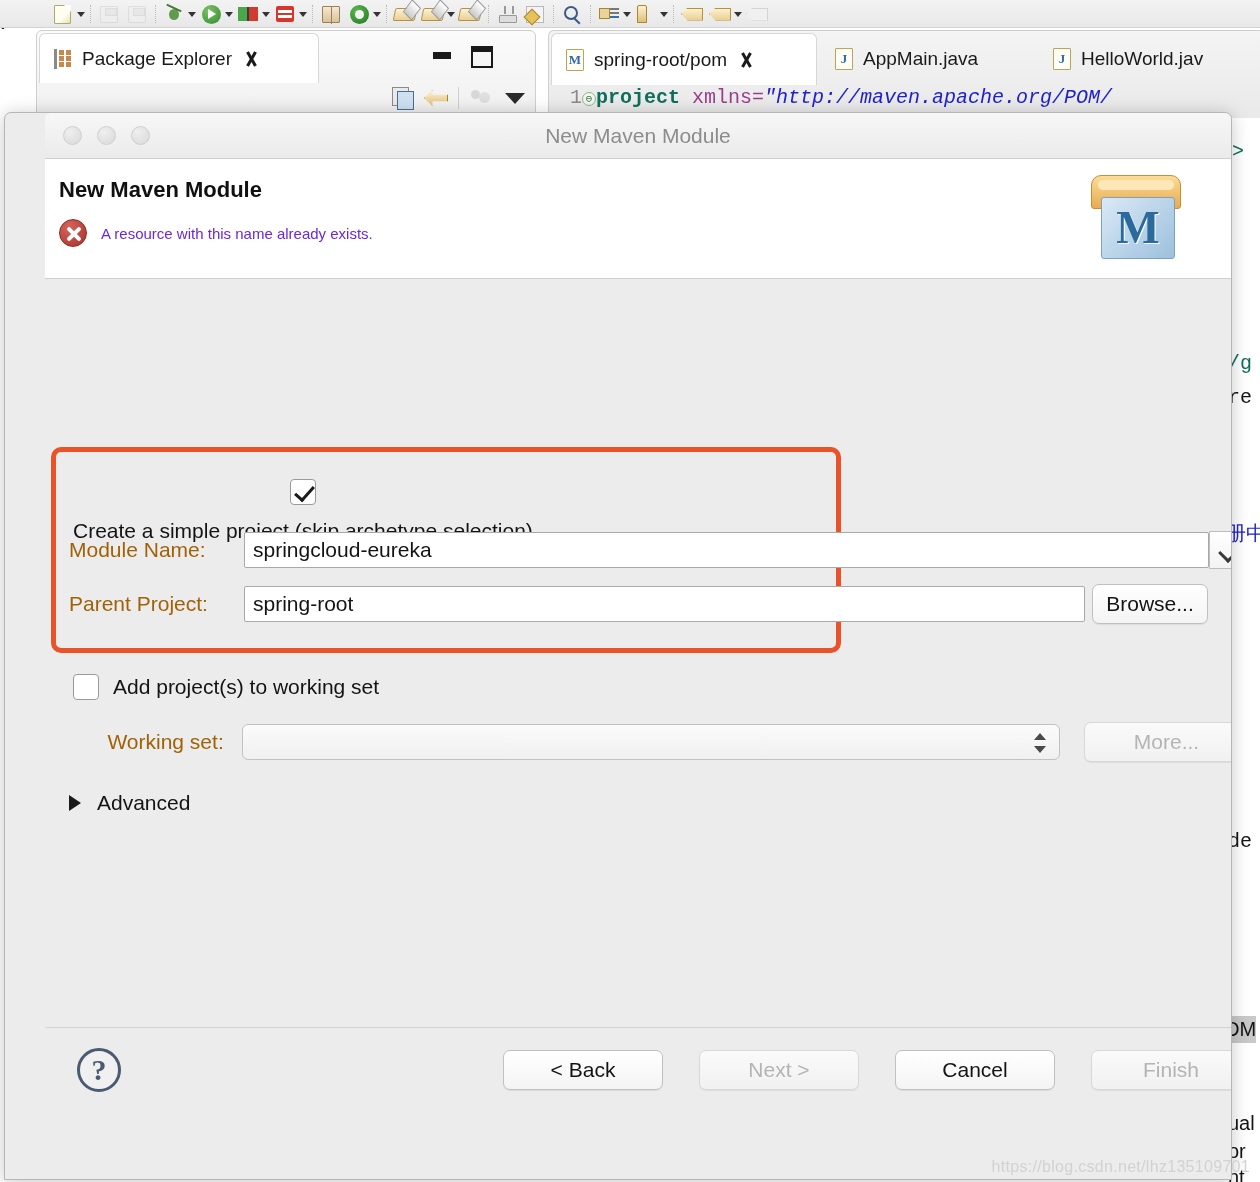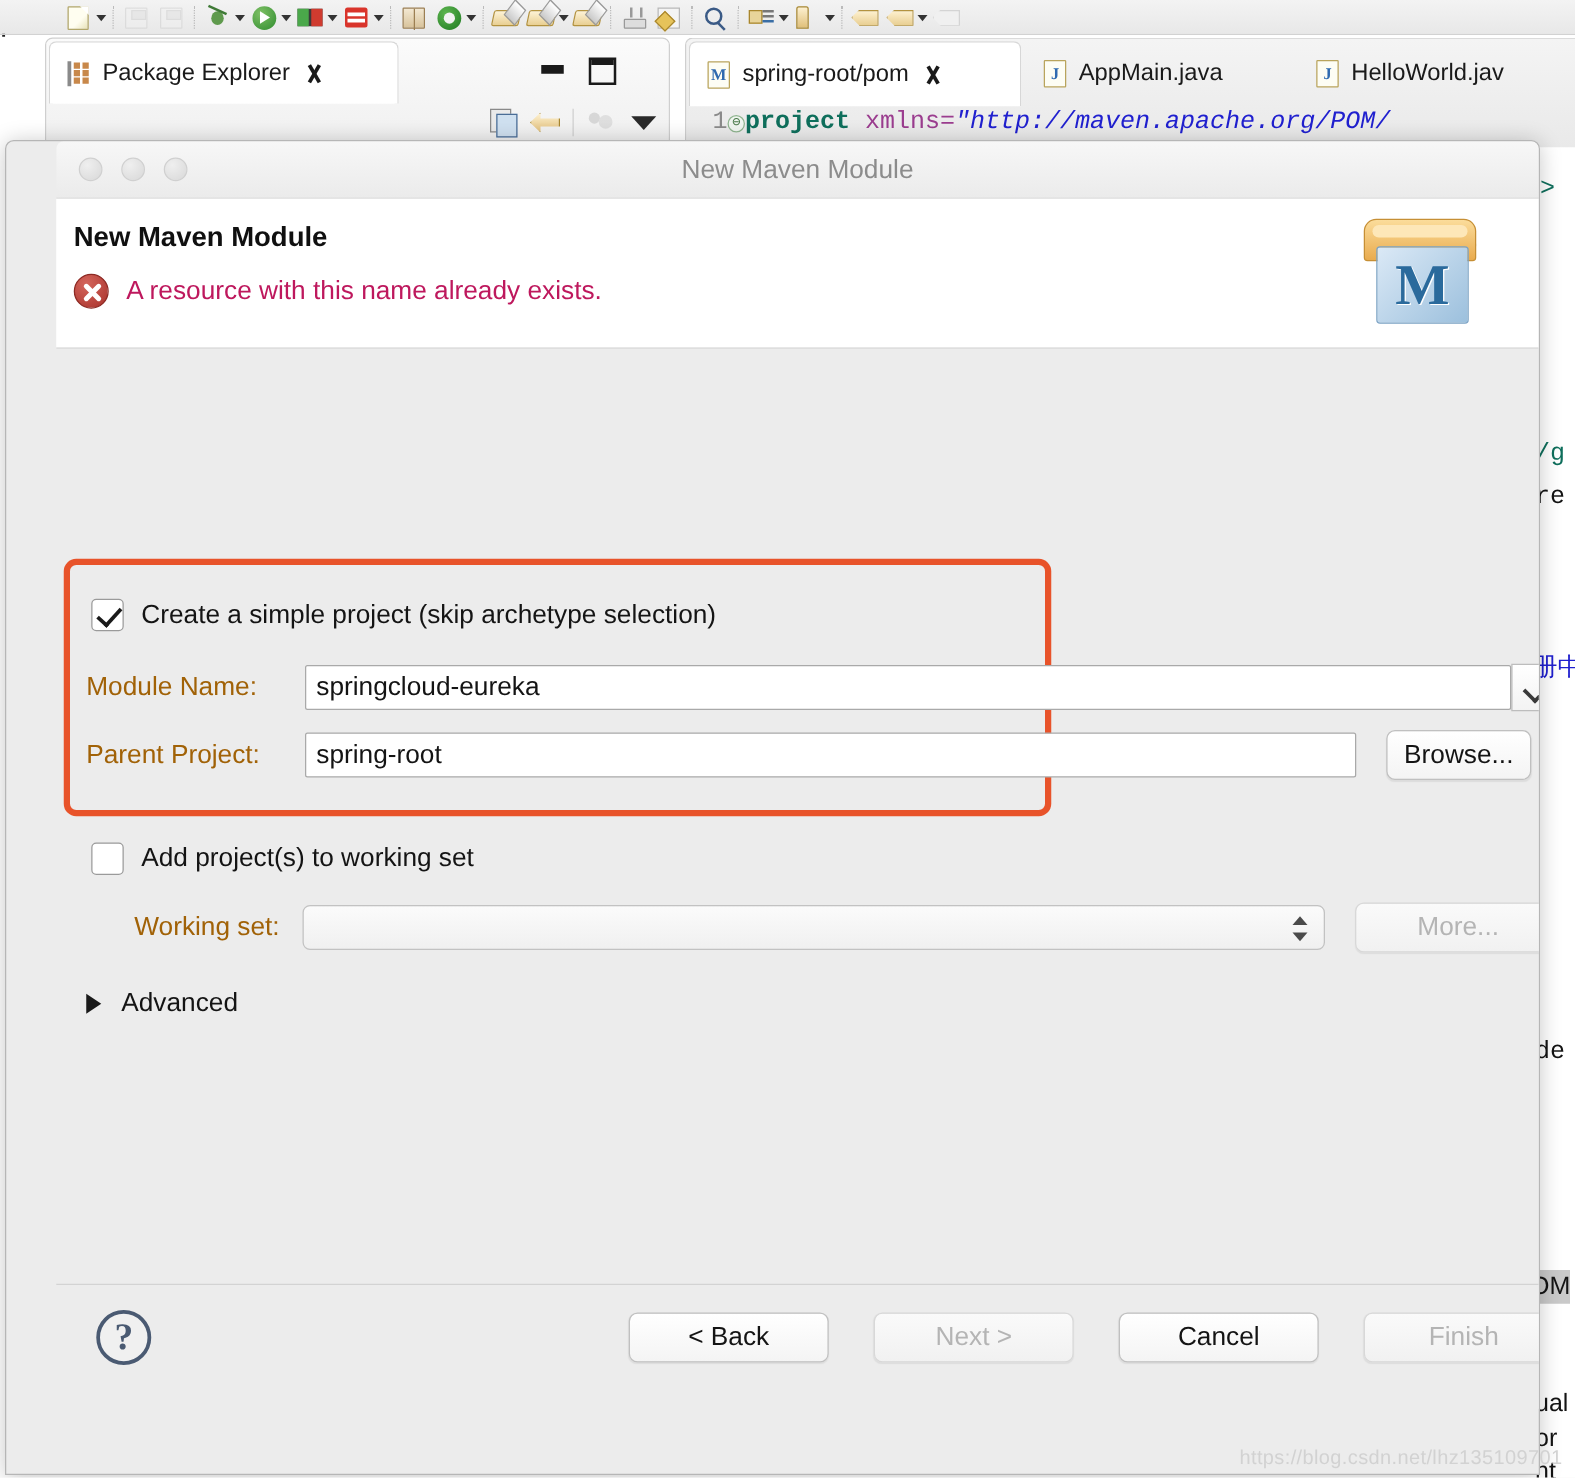--- a/index.html
+++ b/index.html
@@ -205,21 +205,21 @@
     height: 120px; background:#fff; border-bottom:1px solid #cfcfcf;
     position:relative; padding: 18px 0 0 14px;
   }
   .dlg-h1 { font-size: 22px; font-weight: bold; color:#101010; }
   .dlg-msg-row { display:flex; align-items:center; gap:14px; margin-top: 16px;}
   .err-icon { width:28px; height:28px; border-radius:50%;
     background: radial-gradient(circle at 35% 28%, #d4655c, #a8322b);
     border:1px solid #8d2a24; position:relative; flex:none;}
   .err-icon::before,.err-icon::after{content:"";position:absolute;left:12px;top:5px;width:4px;height:18px;background:#fff;border-radius:2px;}
   .err-icon::before{transform:rotate(45deg);} .err-icon::after{transform:rotate(-45deg);}
-  .dlg-msg { font-size: 21px; color:#be185d; }
+  .dlg-msg { font-size: 15px; color:#6d28d9; }
 
   .maven-logo { position:absolute; right: 38px; top: 10px; width:110px; height:92px;}
   .mv-folder {position:absolute;left:8px;top:6px;width:90px;height:34px;
     background:linear-gradient(#fbdc9a,#e9ab4e);border:1px solid #c68f35;border-radius:10px 10px 3px 3px;}
   .mv-folder::after{content:"";position:absolute;left:6px;top:4px;right:6px;height:10px;background:#fde7b8;border-radius:6px;}
   .mv-box {position:absolute;left:18px;top:28px;width:74px;height:62px;
     background:linear-gradient(135deg,#dbe9f6,#9cc0dd);border:1px solid #7ba2c4;border-radius:3px;
     display:flex;align-items:center;justify-content:center;}
   .mv-box span{font-size:46px;font-weight:bold;color:#2a6a9c;font-family:"Liberation Serif",serif;line-height:1;
     text-shadow: 1px 1px 0 #fff;}
@@ -502,35 +502,35 @@
         <span class="mv-box">
             <span>M</span>
           </span>
       </div>
     </div>
 
     <div class="dlg-body">
 
       <div class="redbox"></div>
 
-      <div class="chk-row" style="left:28px; top:200px;">
+      <div class="chk-row" style="left:28px; top:200px;flex-direction:column;">
         <span class="cbox checked"></span>
         <span class="chk-label">Create a simple project (skip archetype selection)</span>
       </div>
 
       <div class="frow" style="left:24px; top:252px; width:1180px;">
         <span class="flabel" style="width:175px;">Module Name:</span>
         <span class="finput" style="width:965px;">springcloud-eureka</span>
         <span class="combo-btn"></span>
       </div>
 
       <div class="frow" style="left:24px; top:305px; width:1180px;">
         <span class="flabel" style="width:175px;">Parent Project:</span>
         <span class="finput" style="width:841px;">spring-root</span>
-        <span class="btn" style="width:116px; height:40px; margin-left:24px;">Browse...</span>
+        <span class="btn" style="width:116px; height:40px; margin-left:7px;">Browse...</span>
       </div>
 
       <div class="chk-row" style="left:28px; top:395px;">
         <span class="cbox"></span>
         <span class="chk-label">Add project(s) to working set</span>
       </div>
 
       <div class="frow" style="left:44px; top:443px; width:1160px;text-align:center;">
         <span class="flabel" style="width:155px;">Working set:</span>
         <span class="ws-select" style="width:828px;">

